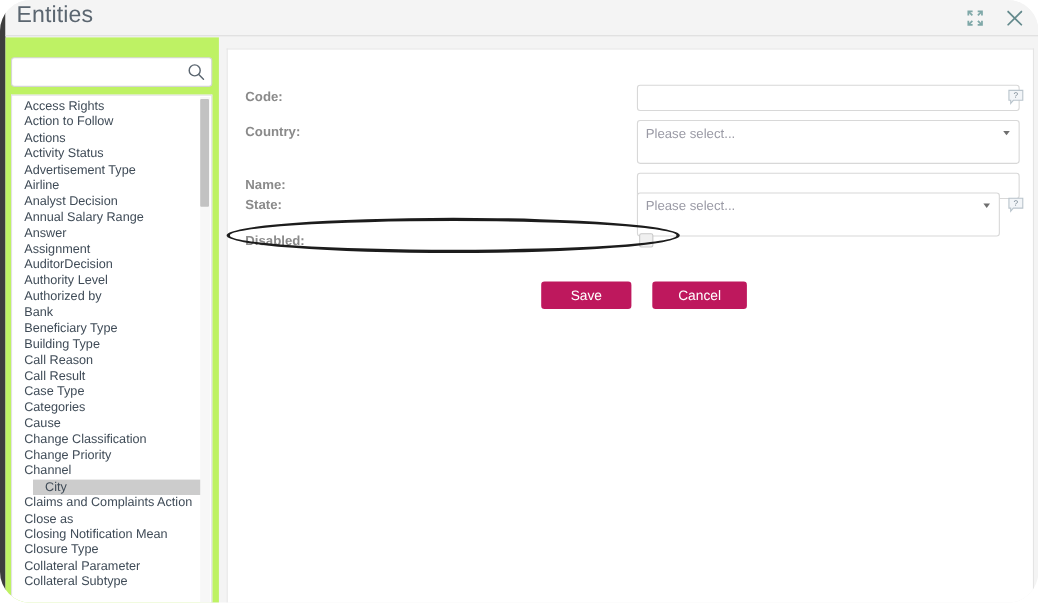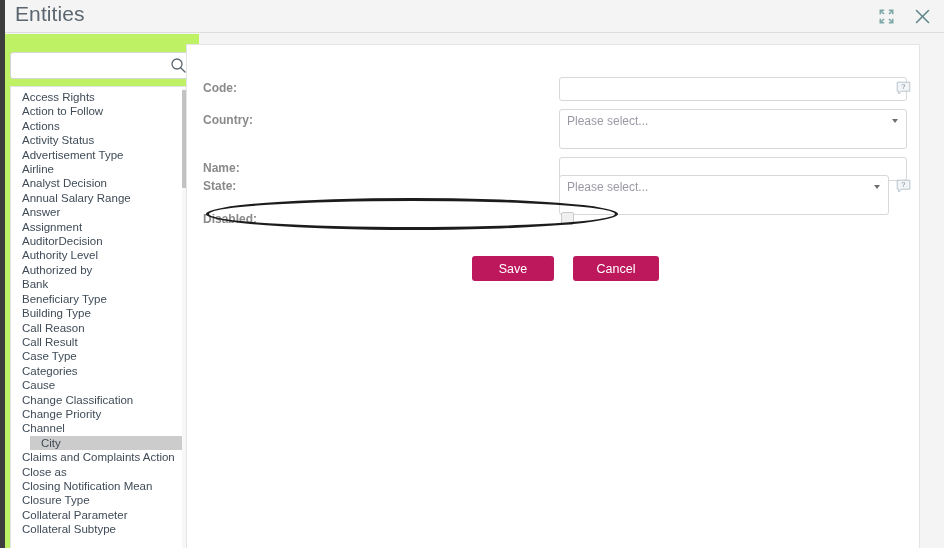--- a/index.html
+++ b/index.html
@@ -10,20 +10,21 @@
     background: #ffffff;
     font-family: "Liberation Sans", sans-serif;
   }
 
   #app {
     position: relative;
     width: 944px;
     height: 548px;
     background: #f4f4f4;
     overflow: hidden;
+    border-radius: 28px;
   }
 
   
   .left-rail {
     position: absolute;
     left: 0; top: 0;
     width: 5px; height: 548px;
     background: #3d3d3d;
   }
 
@@ -135,21 +136,21 @@
     width: 8px;
     height: 98px;
     background: #c2c2c2;
     border-radius: 1px;
     cursor: pointer;
   }
 
   
   .content-panel {
     position: absolute;
-    left: 186px; top: 44px;
+    left: 206px; top: 44px;
     width: 734px;
     height: 504px;
     background: #ffffff;
     border: 1px solid #e4e4e4;
     border-bottom: none;
   }
 
   .form {
     position: absolute;
     left: 0; top: 0;

